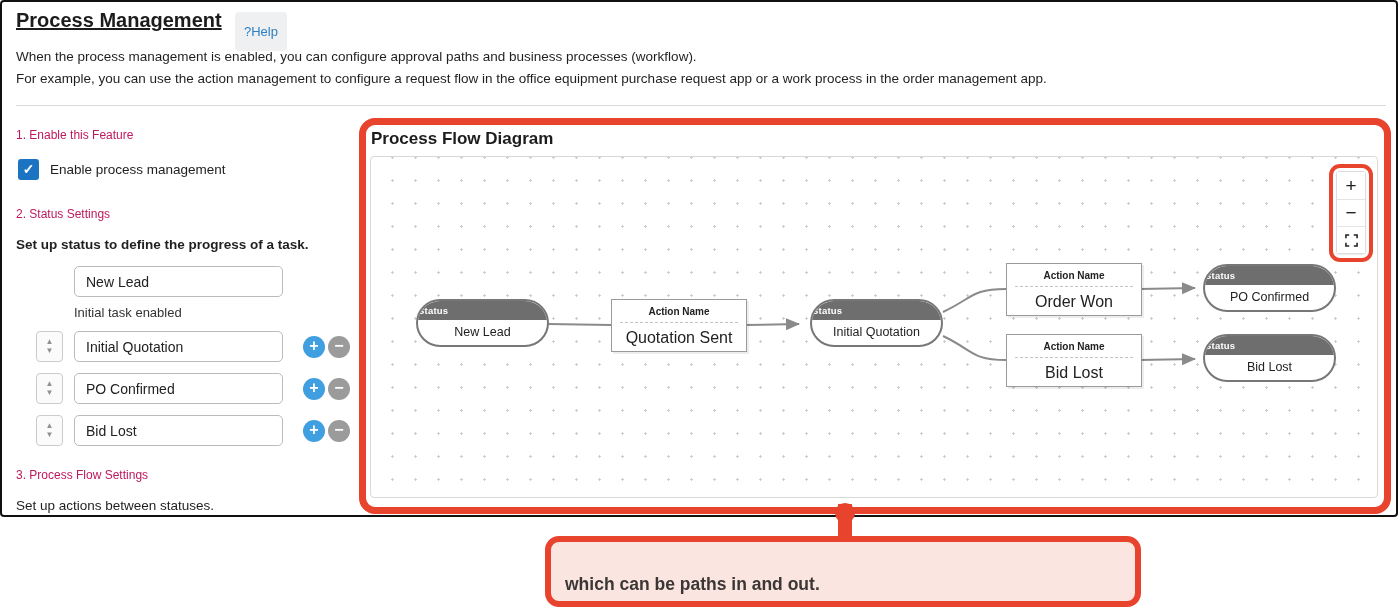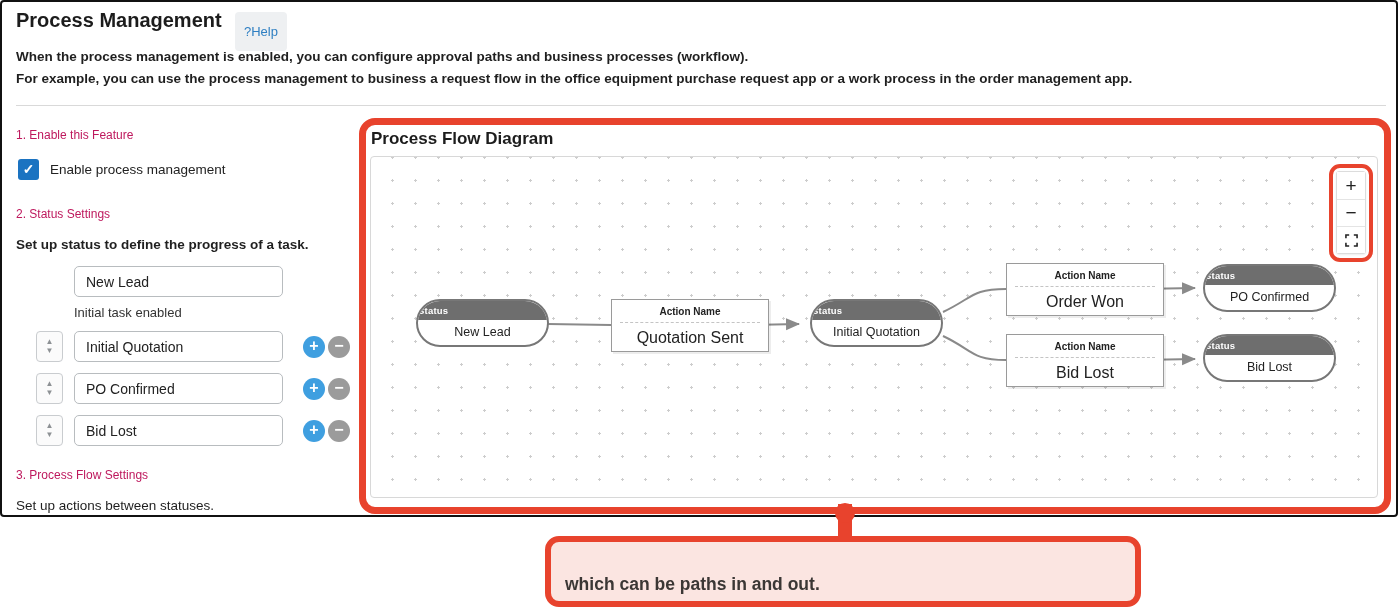--- a/index.html
+++ b/index.html
@@ -8,28 +8,28 @@
     position:relative; width:1398px; height:614px;
     font-family:"Liberation Sans", sans-serif; color:#222;
     background:#fff; overflow:hidden;
   }
   .main-panel {
     position:absolute; left:0; top:0; width:1398px; height:517px;
     border:2px solid #111; border-radius:4px; background:#fff;
   }
   .page-title {
     position:absolute; left:14px; top:7px;
-    font-size:20px; font-weight:bold; color:#1c1c1c;
+    font-size:20px; font-weight:bold; color:#1c1c1c;text-decoration:underline;
   }
   .help-badge {
     position:absolute; left:233px; top:10px;
     background:#eef0f2; border-radius:4px; padding:12px 9px;
     font-size:13px; color:#2e7fc2; cursor:pointer;
   }
-  .desc { position:absolute; left:14px; font-size:13.5px; color:#1f1f1f;font-weight:bold; }
+  .desc { position:absolute; left:14px; font-size:13.5px; color:#1f1f1f; }
   .desc1 { top:47px; }
   .desc2 { top:69px; }
   .divider {
     position:absolute; left:14px; top:103px; width:1370px; height:1px;
     background:#d9d9d9;
   }
   .section-heading { position:absolute; font-size:12px; font-weight:normal; color:#be185d; }
   .section-sub { position:absolute; font-size:13.5px; color:#1f1f1f; }
 
   
@@ -82,21 +82,21 @@
     border-radius:24px; background:#fff; overflow:hidden; cursor:pointer;
   }
   .node-status .hd {
     height:19px; background:#6e6e6e; color:#fff; font-size:9.5px;
     font-weight:bold; text-align:left; line-height:19px; letter-spacing:.2px;
   }
   .node-status .bd {
     height:25px; font-size:12.5px; color:#222; text-align:center; line-height:25px;
   }
   .node-action {
-    position:absolute; width:158px; height:53px; border:1px solid #9a9a9a;
+    position:absolute; width:136px; height:53px; border:1px solid #9a9a9a;
     background:#fff; box-shadow:2px 2px 0 rgba(0,0,0,0.07); cursor:pointer;
   }
   .node-action .hd {
     font-size:10px; font-weight:bold; color:#222; text-align:center; padding-top:6px;
   }
   .node-action .sep { border-top:1px dashed #c4c4c4; margin:5px 8px 0 8px; }
   .node-action .bd { font-size:16px; color:#222; text-align:center; padding-top:6px; }
 
   
   .zoomctl-wrap {
@@ -126,21 +126,21 @@
 </head>
 <body>
 
 <div class="page">
   <div class="main-panel">
 
     <div class="page-title">Process Management</div>
     <div class="help-badge">?Help</div>
 
     <div class="desc desc1">When the process management is enabled, you can configure approval paths and business processes (workflow).</div>
-    <div class="desc desc2">For example, you can use the process management to business a request flow in the office equipment purchase request app or a work process in the order management app.</div>
+    <div class="desc desc2">For example, you can use the action management to configure a request flow in the office equipment purchase request app or a work process in the order management app.</div>
     <div class="divider"></div>
 
     <div class="section-heading" style="left:14px; top:126px;">1. Enable this Feature</div>
     <div class="checkbox">✓</div>
     <div class="checkbox-label">Enable process management</div>
 
     <div class="section-heading" style="left:14px; top:205px;">2. Status Settings</div>
     <div class="section-sub" style="left:14px; top:235px;font-weight:bold;">Set up status to define the progress of a task.</div>
 
     <input class="status-input" style="top: 264px;" value="New Lead">

